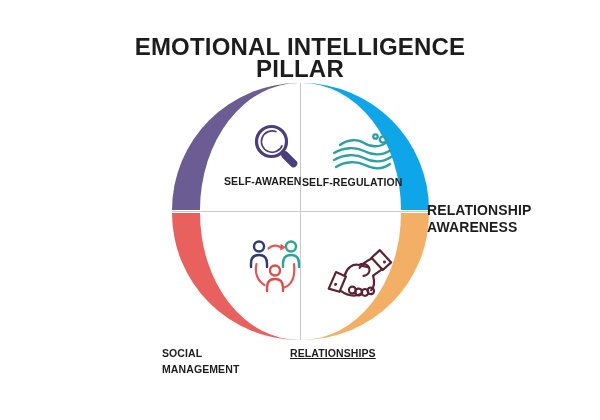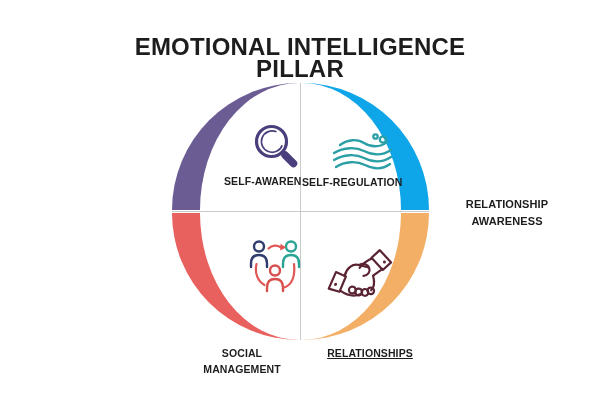--- a/index.html
+++ b/index.html
@@ -30,25 +30,25 @@
            text-align:center;color:#1d1d1d;white-space:nowrap;}
   .tl .q-label{left:24px;right:0;top:92px;}
   .tr .q-label{left:0;right:24px;top:93px;}
 
   .icon{position:absolute;}
   .tl .icon{left:48px;top:37px;}
   .tr .icon{left:28px;top:47px;}
   .bl .icon{left:42px;top:22px;}
   .br .icon{left:20px;top:34px;}
 
-  .out-label{font-size:10.5px;font-weight:bold;letter-spacing:.1px;text-align:center;
+  .out-label{font-size:10.5px;font-weight:bold;letter-spacing:.1px;
              line-height:16px;color:#1d1d1d;}
   #label-social{left:162px;top:345px;width:160px;}
   #label-relationships{left:290px;top:345px;width:160px;text-decoration:underline;}
-  #side-label{left:427px;top:196px;width:160px;text-align:center;font-size:11px;
+  #side-label{left:427px;top:202px;width:160px;text-align:left;font-size:14px;
               font-weight:bold;line-height:17px;letter-spacing:.1px;color:#1d1d1d;}
 
   svg{display:block;}
 </style>
 </head>
 <body>
 
 <div id="title" class="abs">
   <div>EMOTIONAL INTELLIGENCE</div>
   <div>PILLAR</div>

